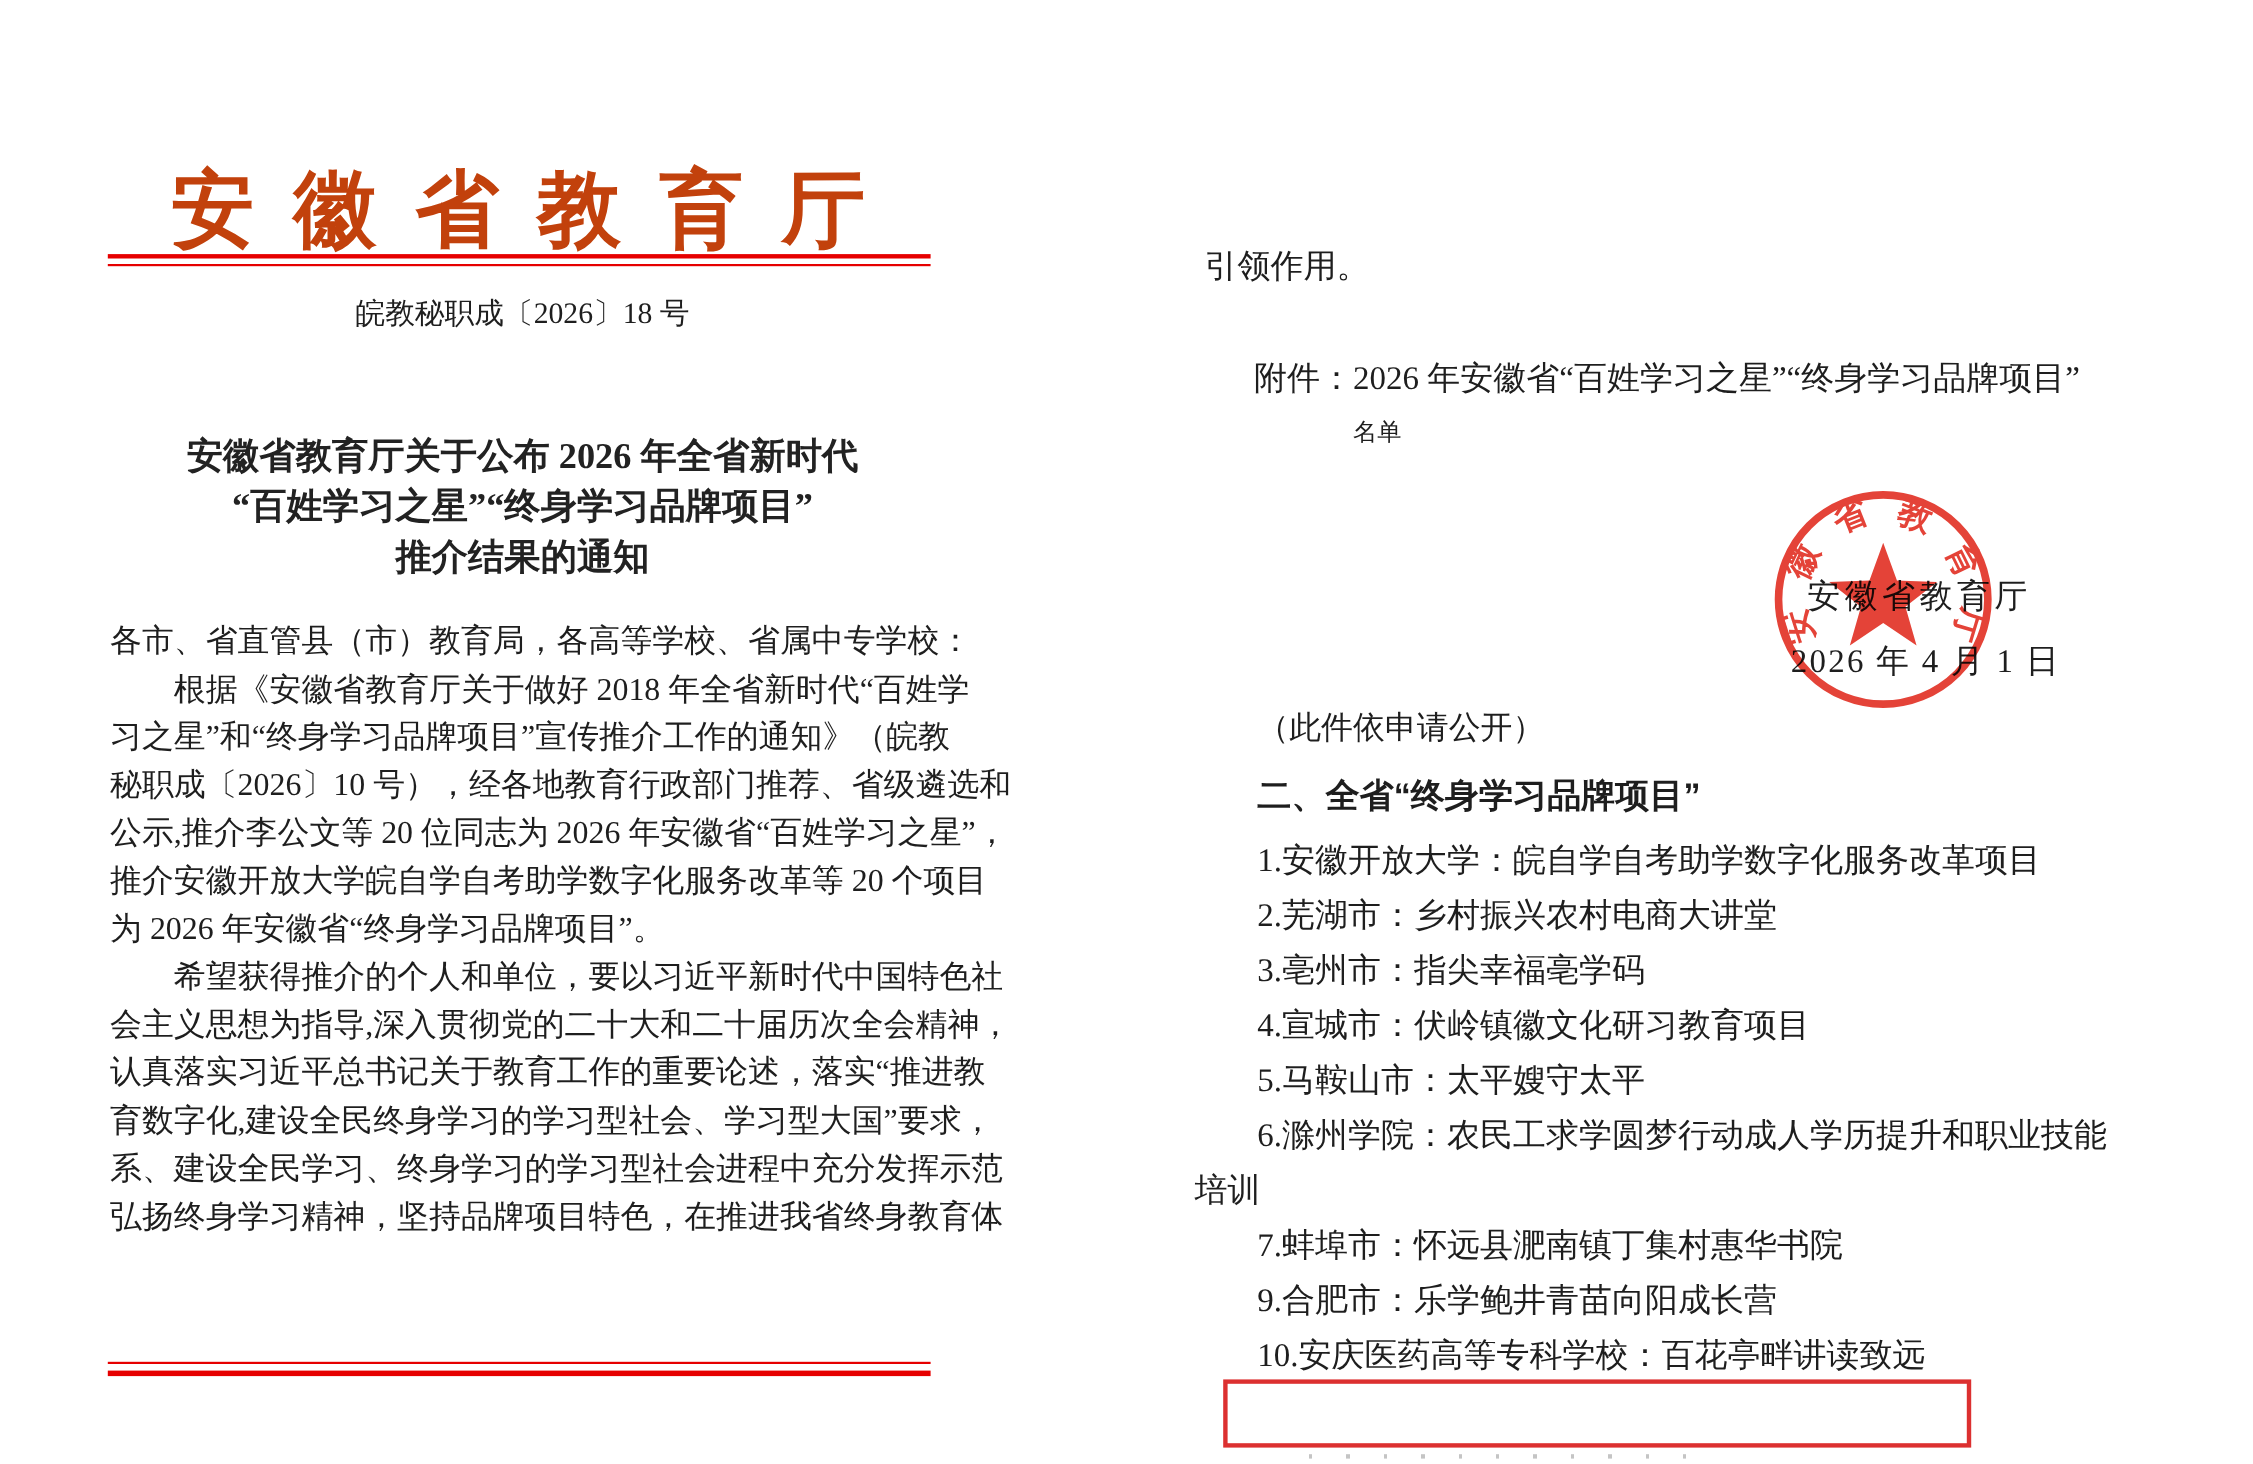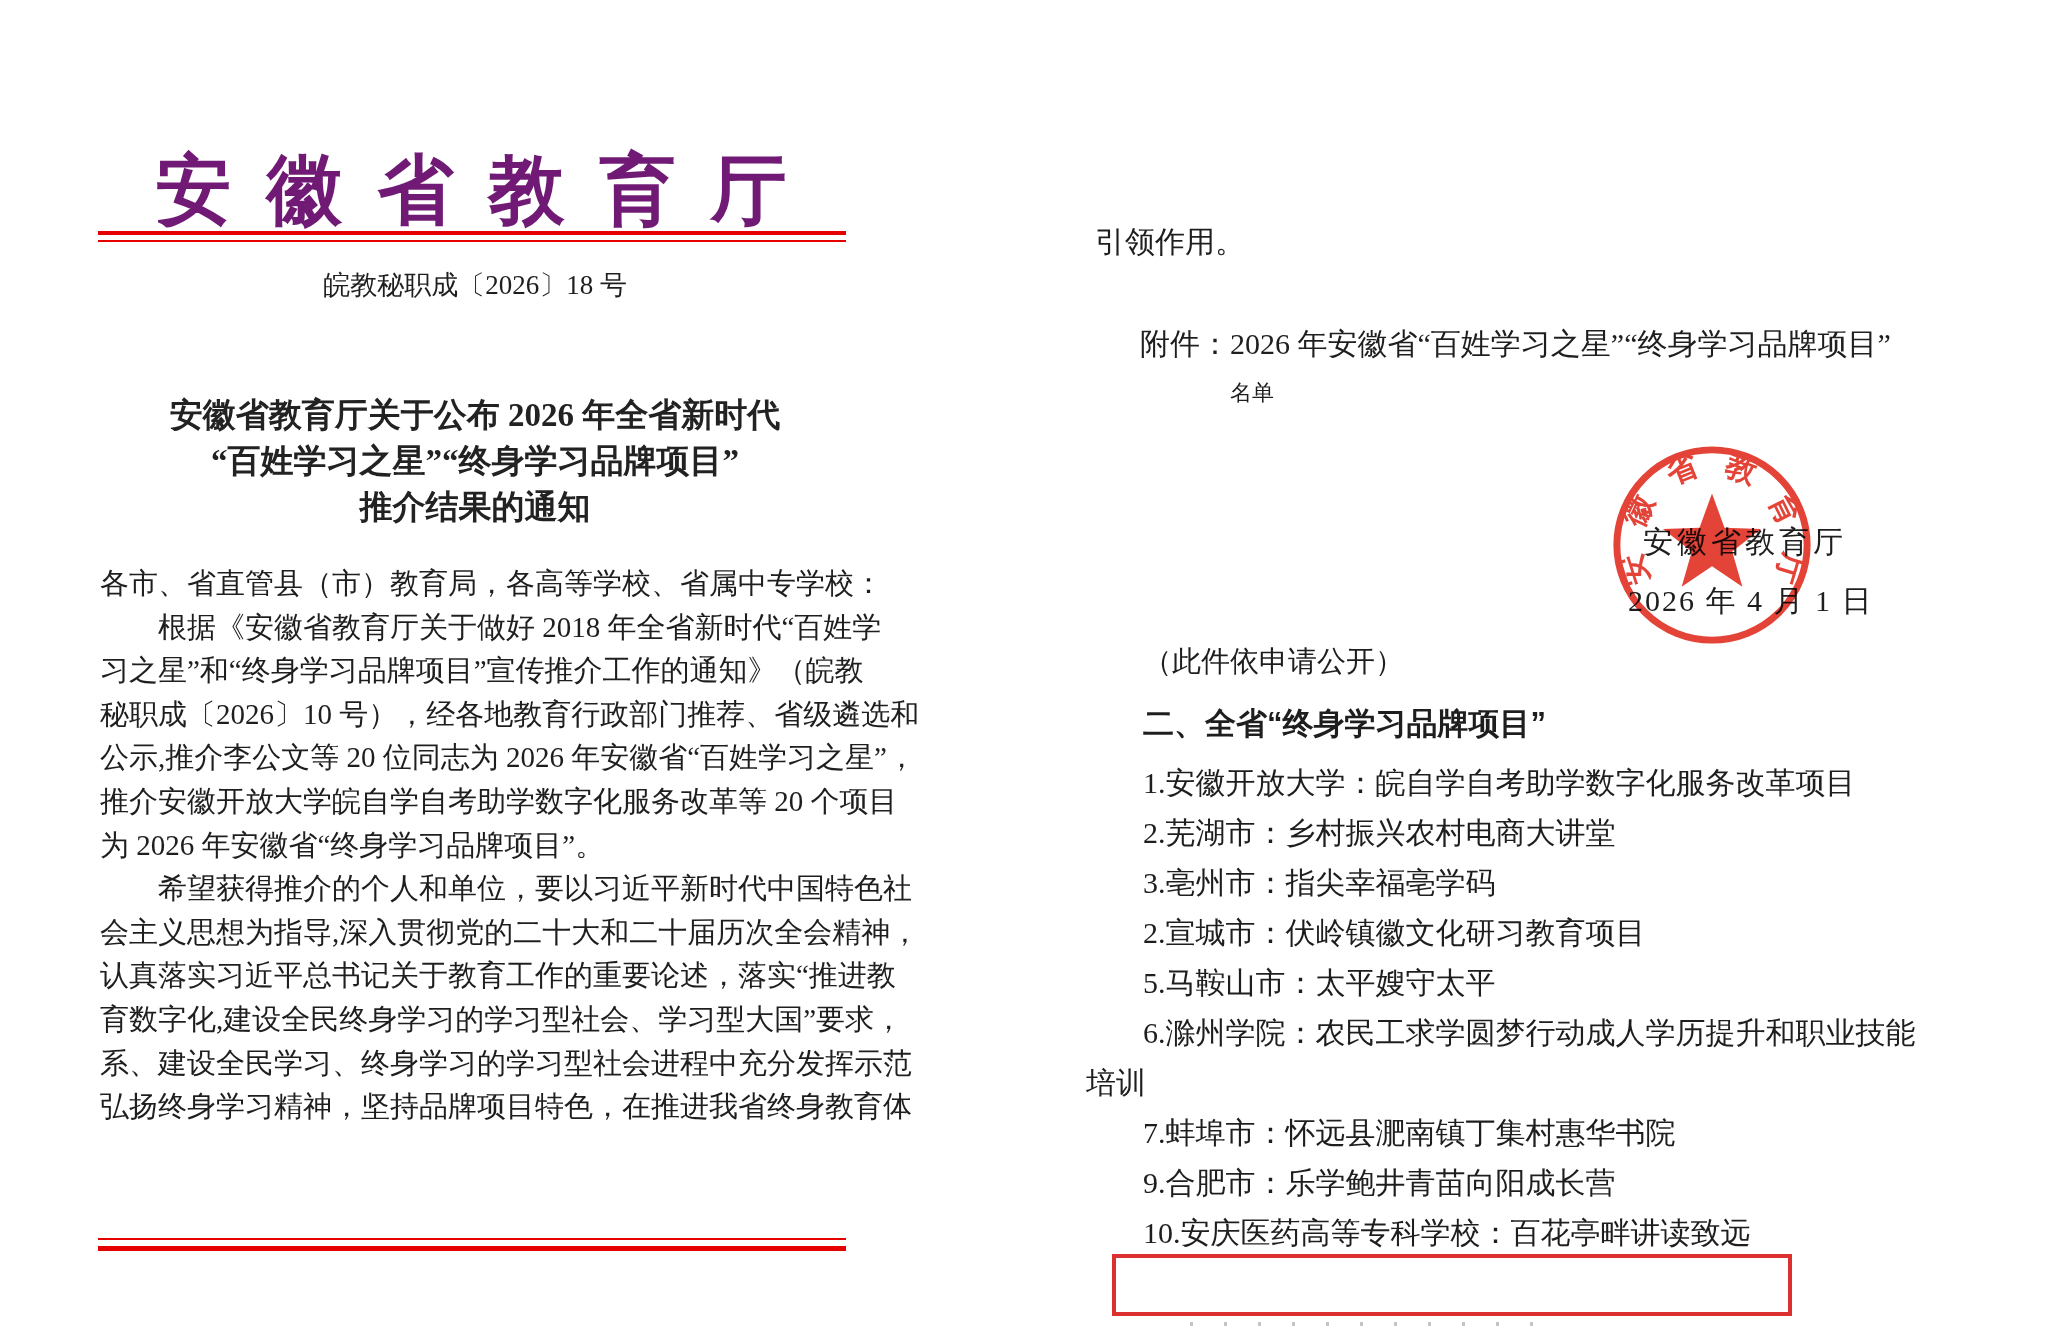--- a/index.html
+++ b/index.html
@@ -3,21 +3,21 @@
 <meta charset="utf-8">
 <style>
   html,body{margin:0;padding:0;background:#ffffff;}
   .canvas{
     position:relative;width:2048px;height:1331px;background:#ffffff;
     font-family:"Liberation Serif","DejaVu Serif",serif;color:#1e1e1e;overflow:hidden;
   }
   
   .letterhead{
     position:absolute;left:100px;top:140px;width:750px;text-align:center;
-    font-size:76px;font-weight:900;letter-spacing:8px;color:#701a75;white-space:nowrap;
+    font-size:76px;font-weight:900;letter-spacing:8px;color:#c2410c;white-space:nowrap;
   }
   .head-rule{
     position:absolute;left:98px;top:231px;width:748px;height:5px;
     border-top:4px solid #e60000;border-bottom:2px solid #e60000;
   }
   .doc-no{
     position:absolute;left:100px;top:267px;width:750px;text-align:center;
     font-size:27px;white-space:nowrap;
   }
   .doc-title{
@@ -111,21 +111,21 @@
       </text>
     </svg>
 
     <div class="disclosure">（此件依申请公开）</div>
     <div class="section-heading">二、全省“终身学习品牌项目”</div>
 
     <div class="brand-list">
       <div>1.安徽开放大学：皖自学自考助学数字化服务改革项目</div>
       <div>2.芜湖市：乡村振兴农村电商大讲堂</div>
       <div>3.亳州市：指尖幸福亳学码</div>
-      <div>2.宣城市：伏岭镇徽文化研习教育项目</div>
+      <div>4.宣城市：伏岭镇徽文化研习教育项目</div>
       <div>5.马鞍山市：太平嫂守太平</div>
       <div>6.滁州学院：农民工求学圆梦行动成人学历提升和职业技能</div>
       <div class="hang">培训</div>
       <div>7.蚌埠市：怀远县淝南镇丁集村惠华书院</div>
       <div>9.合肥市：乐学鲍井青苗向阳成长营</div>
       <div>10.安庆医药高等专科学校：百花亭畔讲读致远</div>
     </div>
 
     <div class="highlight-box"></div>
     <div class="cutoff-fragment"></div>

